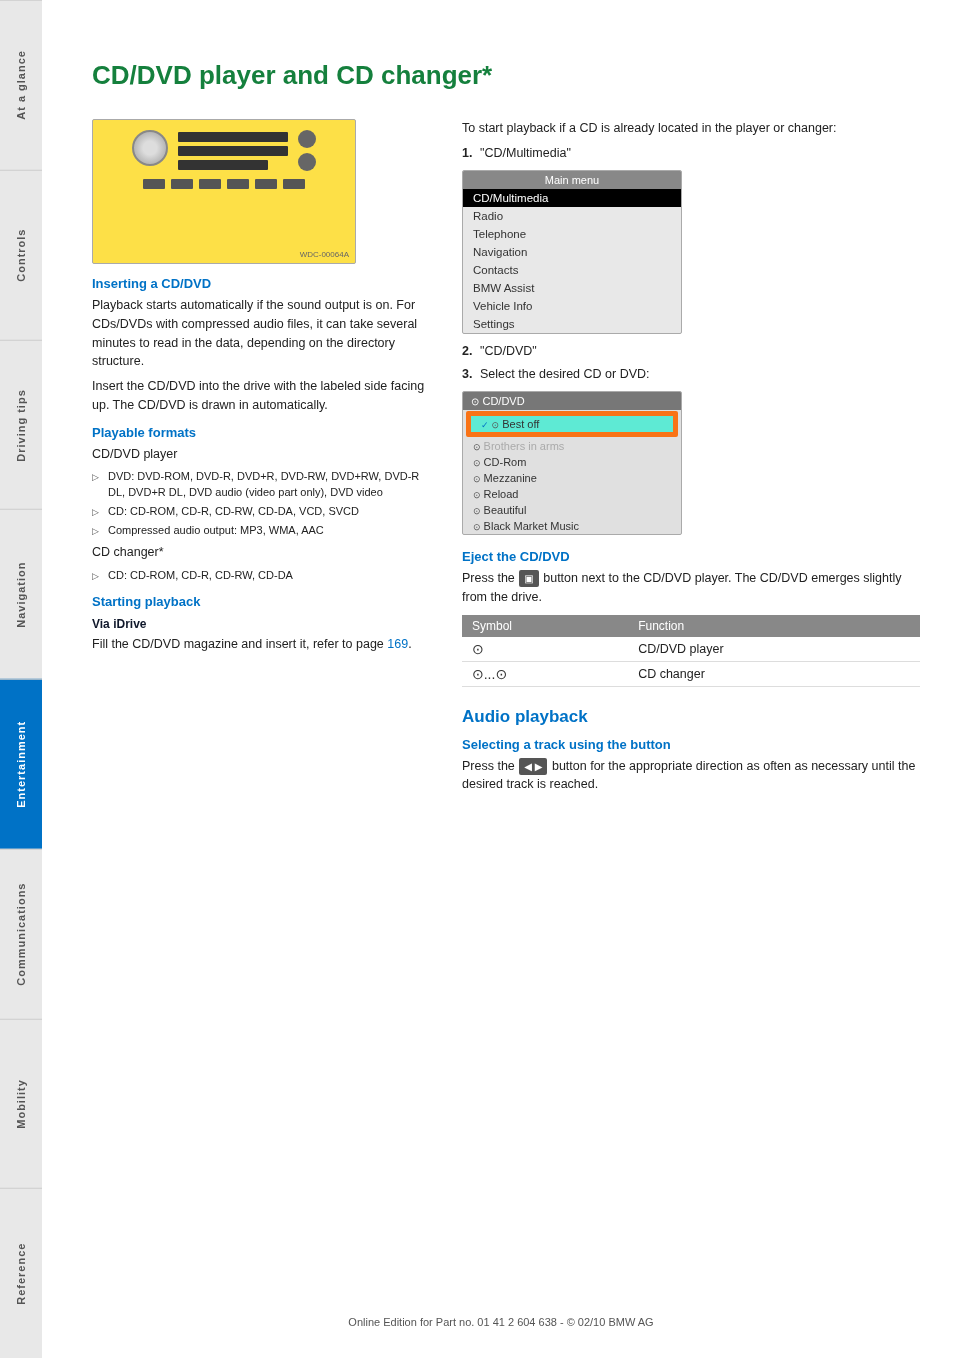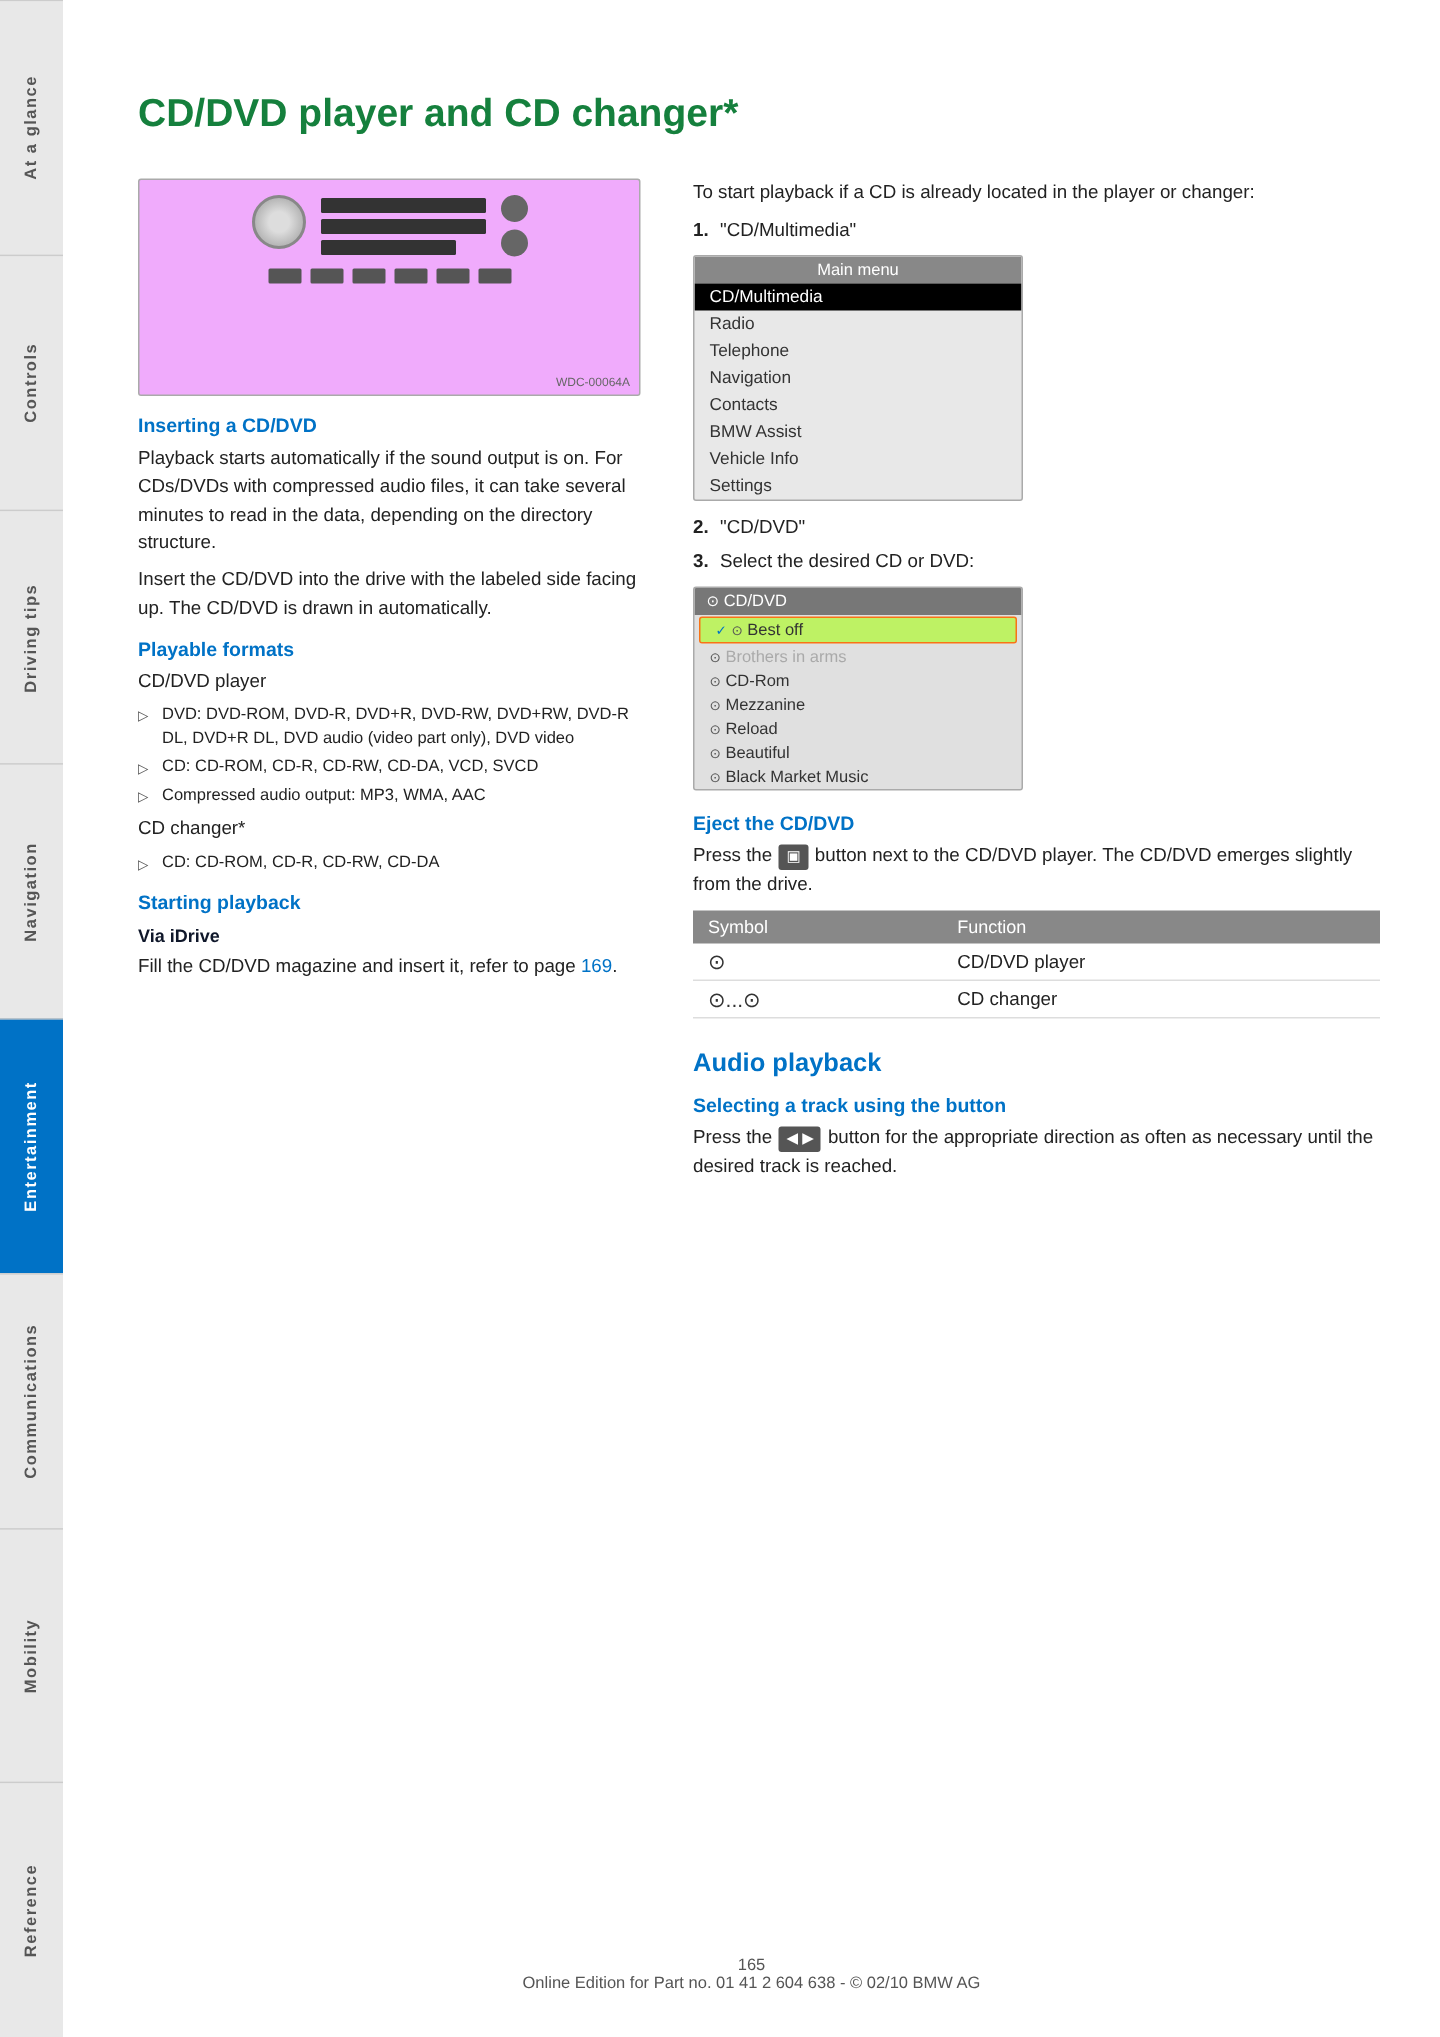--- a/index.html
+++ b/index.html
@@ -85,23 +85,23 @@
       gap: 30px;
     }
     .col-left {
       width: 340px;
       flex-shrink: 0;
     }
     .col-right {
       flex: 1;
     }
     .cd-player-img {
-      width: 335px;
+      width: 264px;
       height: 145px;
-      background: #f0abfc;
+      background: #fde047;
       border: 1px solid #aaa;
       margin-bottom: 12px;
       position: relative;
       overflow: hidden;
       border-radius: 2px;
     }
     .cd-label {
       position: absolute;
       bottom: 4px;
       right: 6px;
@@ -163,22 +163,22 @@
       color: #fff;
       font-size: 11px;
       padding: 3px 8px;
     }
     .cd-dvd-item {
       padding: 2px 10px;
       font-size: 11px;
       color: #333;
     }
     .cd-dvd-item.selected {
-      background: #bef264;
-      border: 1px solid #f97316;
+      background: #5eead4;
+      border: 5px solid #f97316;
       margin: 1px 3px;
       border-radius: 2px;
     }
     .numbered-list { padding-left: 0; list-style: none; margin: 6px 0; }
     .numbered-list li {
       margin-bottom: 5px;
       font-size: 12.5px;
       line-height: 1.45;
       padding-left: 18px;
       position: relative;
@@ -440,17 +440,16 @@
           <p>
             <span>Press the</span>
             <span class="track-button">◀ ▶</span>
             <span>button for the appropriate direction as often as necessary until the desired track is reached.</span>
           </p>
         </div>
       </div>
     </div>
 
     <div class="page-footer">
-      <div>165</div>
       <div>Online Edition for Part no. 01 41 2 604 638 - © 02/10 BMW AG</div>
     </div>
   </div>
 </div>
 
 </body></html>

